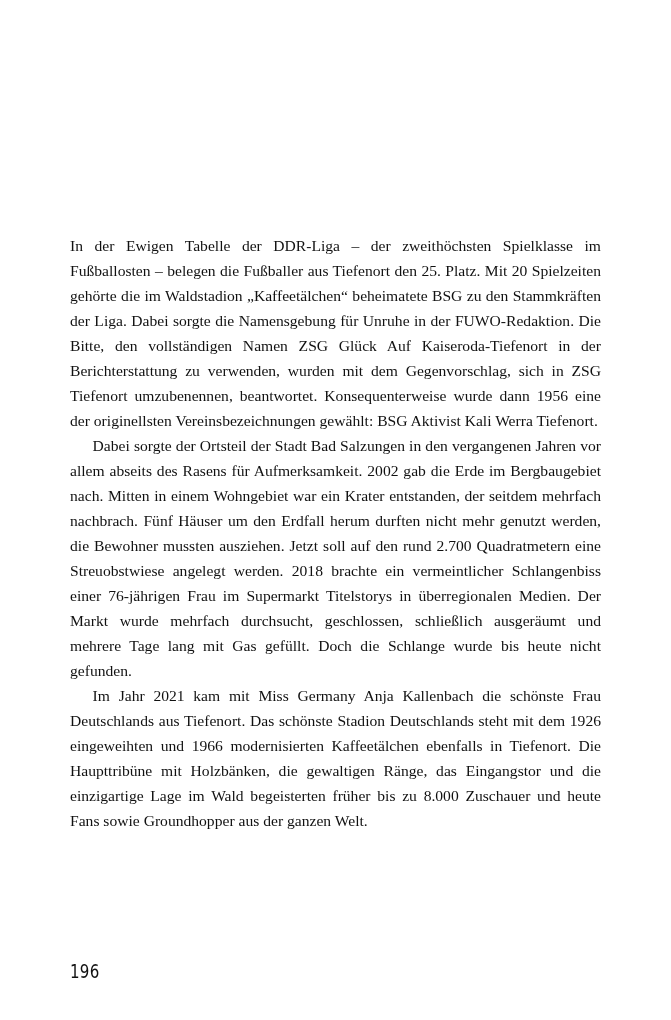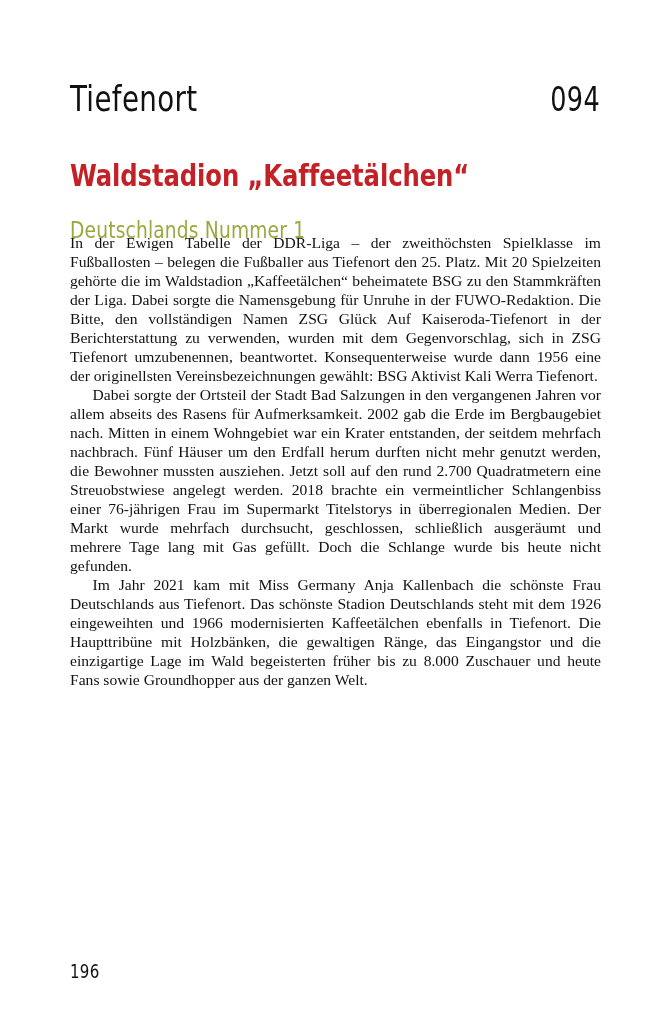--- a/index.html
+++ b/index.html
@@ -88,21 +88,21 @@
     white-space: nowrap;
   }
 
   
   .article-body {
     position: absolute;
     left: 70px;
     width: 531px;
     top: 233px;
     font-size: 15.6px;
-    line-height: 19px;
+    line-height: 25px;
     text-align: justify;
     text-justify: inter-word;
     color: #111111;
     hyphens: manual;
   }
 
   .article-body p {
     margin: 0;
     text-indent: 0;
   }
@@ -123,28 +123,20 @@
     letter-spacing: 0.3px;
     transform: scaleX(0.88);
     transform-origin: left bottom;
   }
 </style>
 </head>
 <body>
 
 <div class="page">
 
-  <header class="header">
-    <div class="header-top">
-      <h1 class="chapter-place">Tiefenort</h1>
-      <span class="chapter-number">094</span>
-    </div>
-    <h2 class="stadium-title">Waldstadion „Kaffeetälchen“</h2>
-    <h3 class="stadium-subtitle">Deutschlands Nummer 1</h3>
-  </header>
 
   <article class="article-body">
     <p>In der Ewigen Tabelle der DDR-Liga – der zweithöchsten Spielklasse im Fußballosten – belegen die Fußballer aus Tiefenort den 25. Platz. Mit 20 Spielzeiten gehörte die im Waldstadion „Kaffeetälchen“ beheimatete BSG zu den Stammkräften der Liga. Dabei sorgte die Namensgebung für Unruhe in der FUWO-Redaktion. Die Bitte, den vollständigen Namen ZSG Glück Auf Kaiseroda-Tiefenort in der Berichterstattung zu verwenden, wurden mit dem Gegenvorschlag, sich in ZSG Tiefenort umzubenennen, beantwortet. Konsequenterweise wurde dann 1956 eine der originellsten Vereinsbezeichnungen gewählt: BSG Aktivist Kali Werra Tiefenort.</p>
     <p>Dabei sorgte der Ortsteil der Stadt Bad Salzungen in den vergangenen Jahren vor allem abseits des Rasens für Aufmerksamkeit. 2002 gab die Erde im Bergbaugebiet nach. Mitten in einem Wohngebiet war ein Krater entstanden, der seitdem mehrfach nachbrach. Fünf Häuser um den Erdfall herum durften nicht mehr genutzt werden, die Bewohner mussten ausziehen. Jetzt soll auf den rund 2.700 Quadratmetern eine Streuobstwiese angelegt werden. 2018 brachte ein vermeintlicher Schlangenbiss einer 76-jährigen Frau im Supermarkt Titelstorys in überregionalen Medien. Der Markt wurde mehrfach durchsucht, geschlossen, schließlich ausgeräumt und mehrere Tage lang mit Gas gefüllt. Doch die Schlange wurde bis heute nicht gefunden.</p>
     <p>Im Jahr 2021 kam mit Miss Germany Anja Kallenbach die schönste Frau Deutschlands aus Tiefenort. Das schönste Stadion Deutschlands steht mit dem 1926 eingeweihten und 1966 modernisierten Kaffeetälchen ebenfalls in Tiefenort. Die Haupttribüne mit Holzbänken, die gewaltigen Ränge, das Eingangstor und die einzigartige Lage im Wald begeisterten früher bis zu 8.000 Zuschauer und heute Fans sowie Groundhopper aus der ganzen Welt.</p>
   </article>
 
   <footer class="folio">196</footer>
 
 </div>

